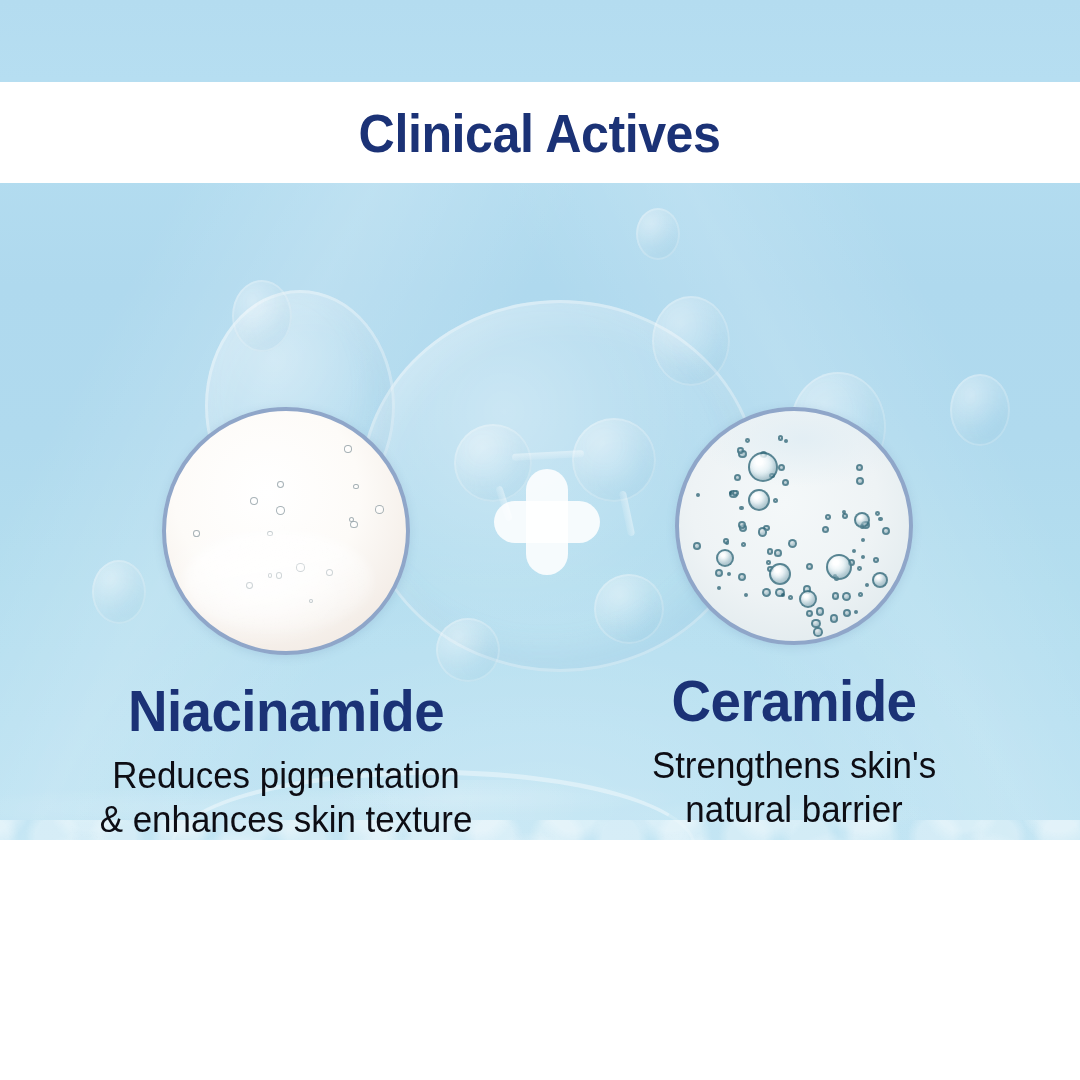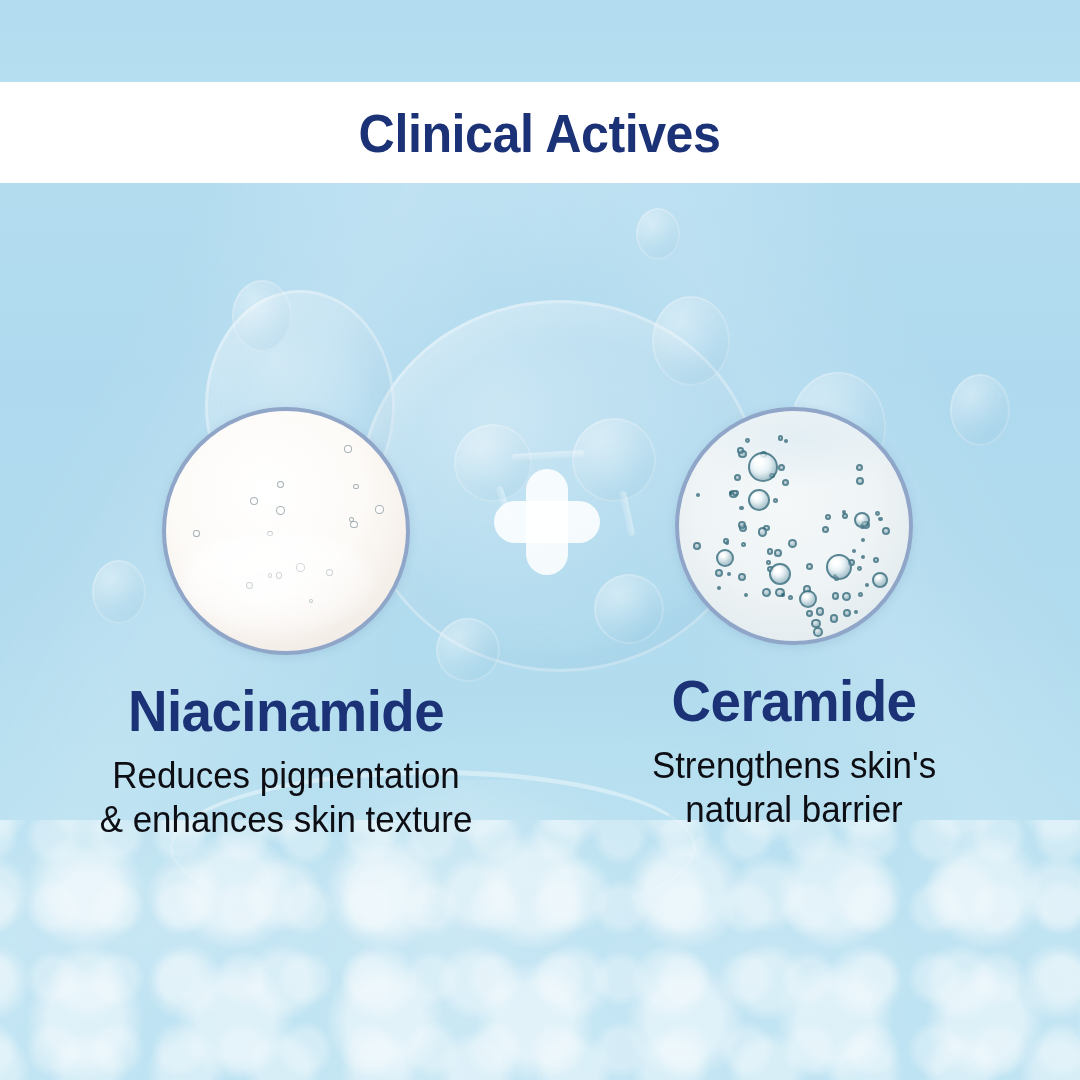--- a/index.html
+++ b/index.html
@@ -9,21 +9,21 @@
     background: #ffffff;
   }
   body {
     font-family: "Liberation Sans", sans-serif;
     -webkit-font-smoothing: antialiased;
   }
 
   .canvas {
     position: relative;
     width: 1080px;
-    height: 1080px;
+    height: 840px;
     overflow: hidden;
     background: #0ea5e9;
   }
 
   
   .bg-base {
     position: absolute;
     inset: 0;
     background:
       linear-gradient(180deg,

